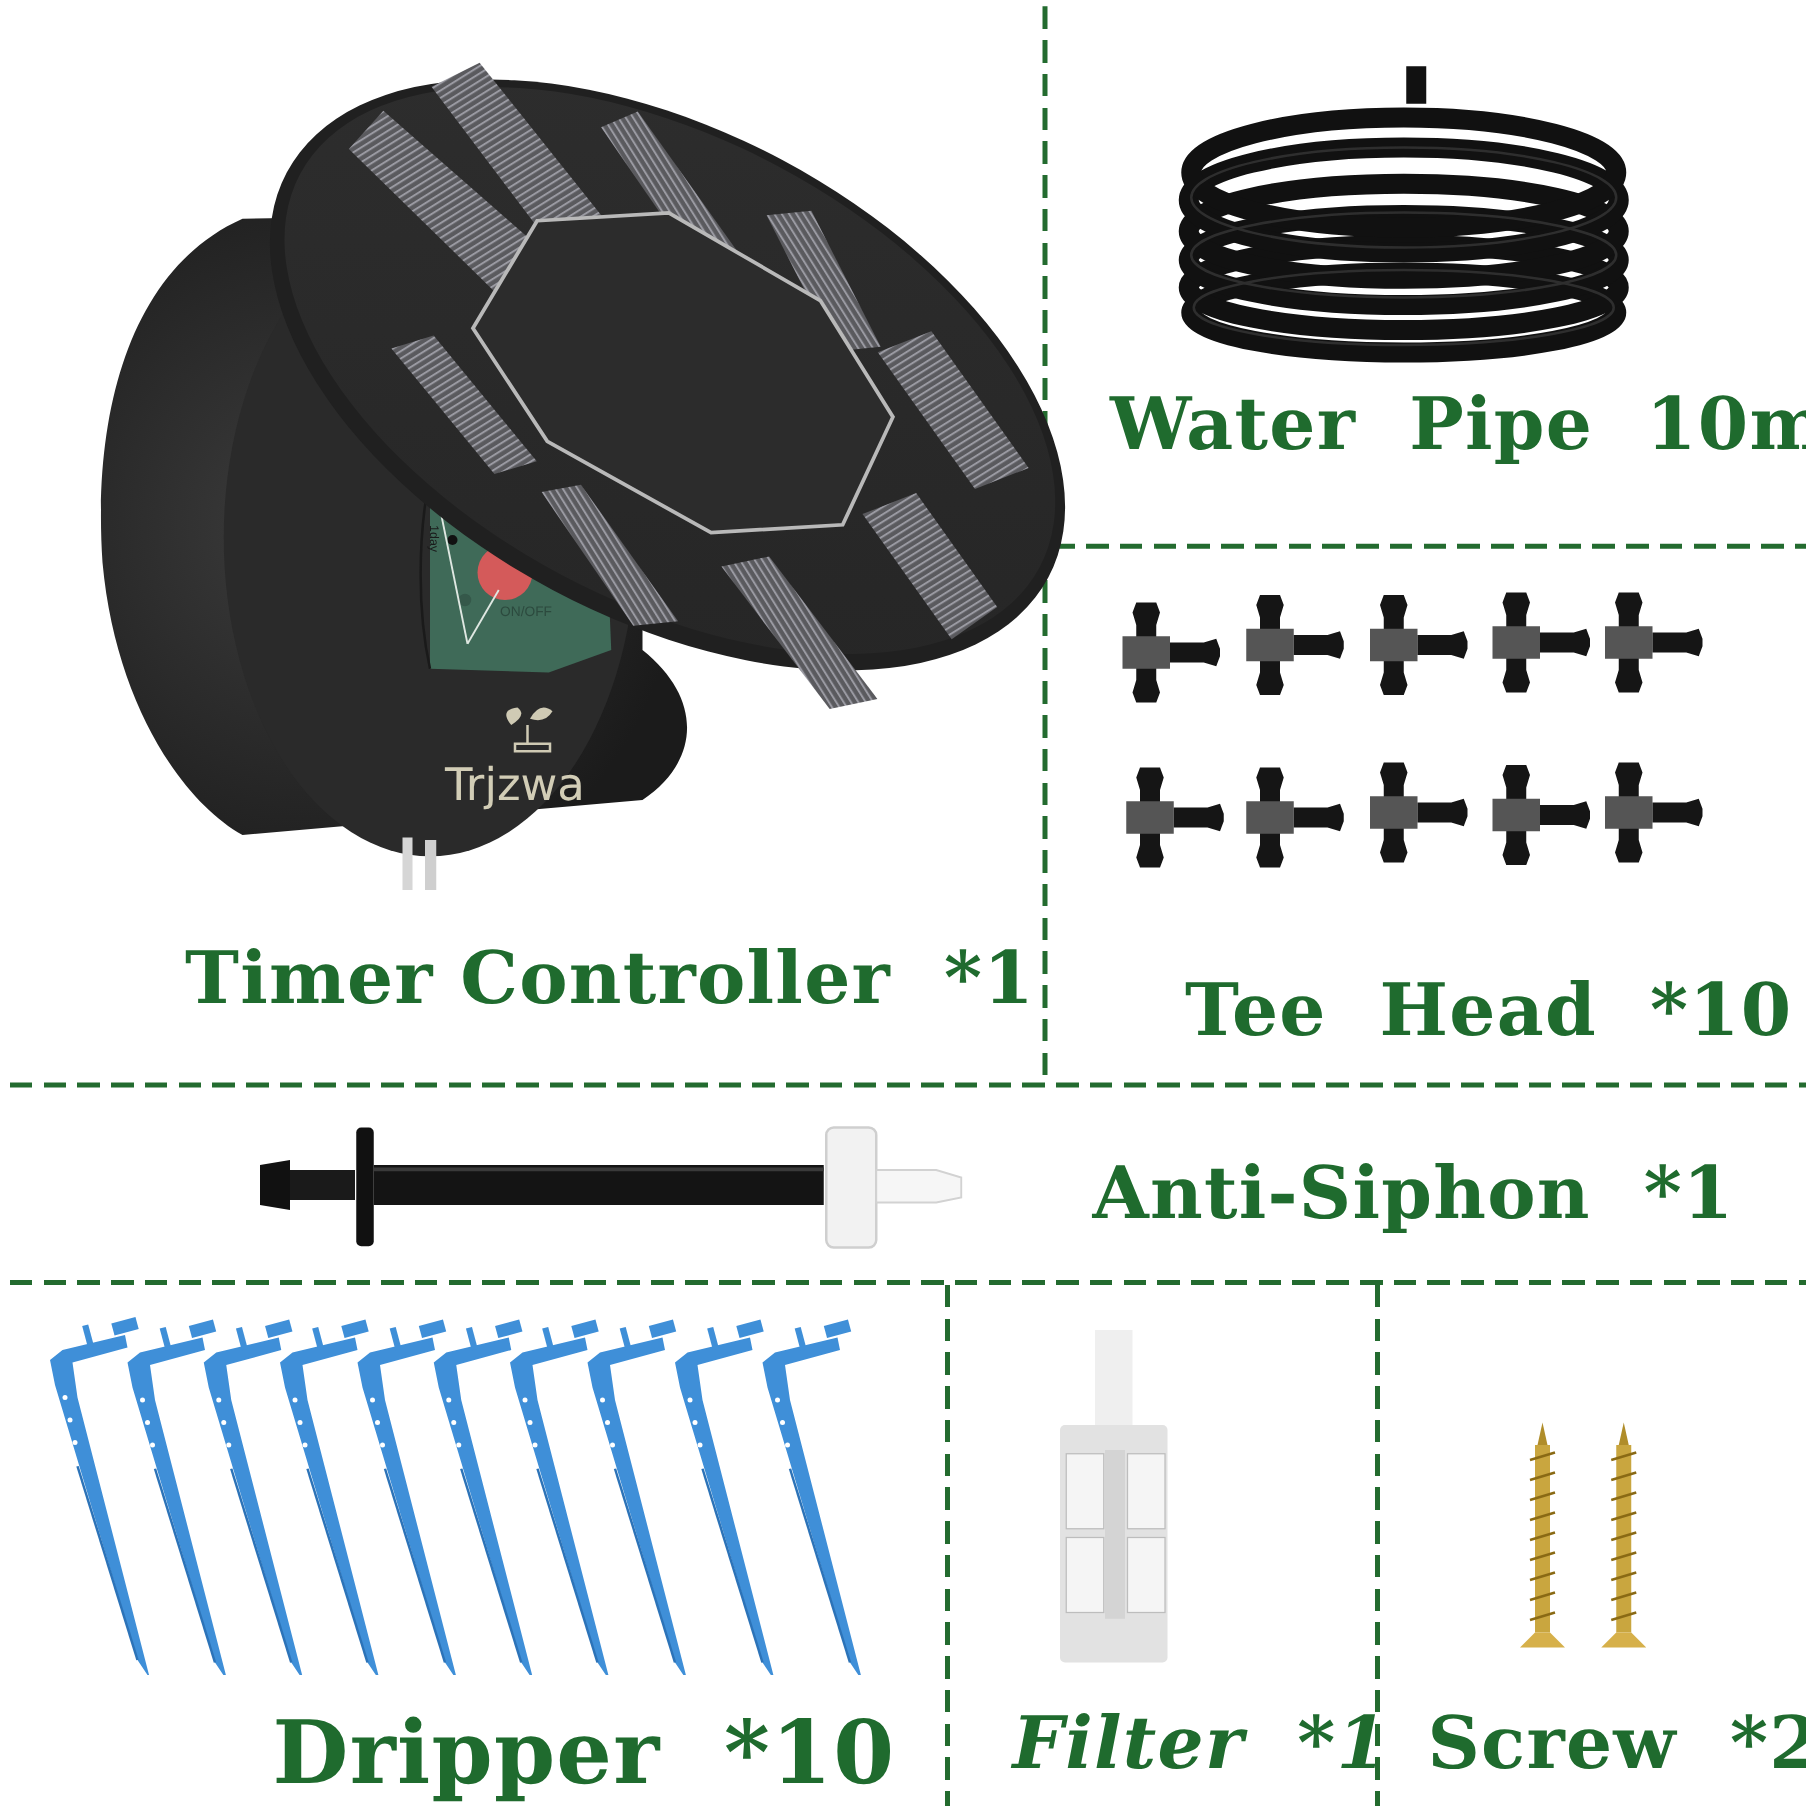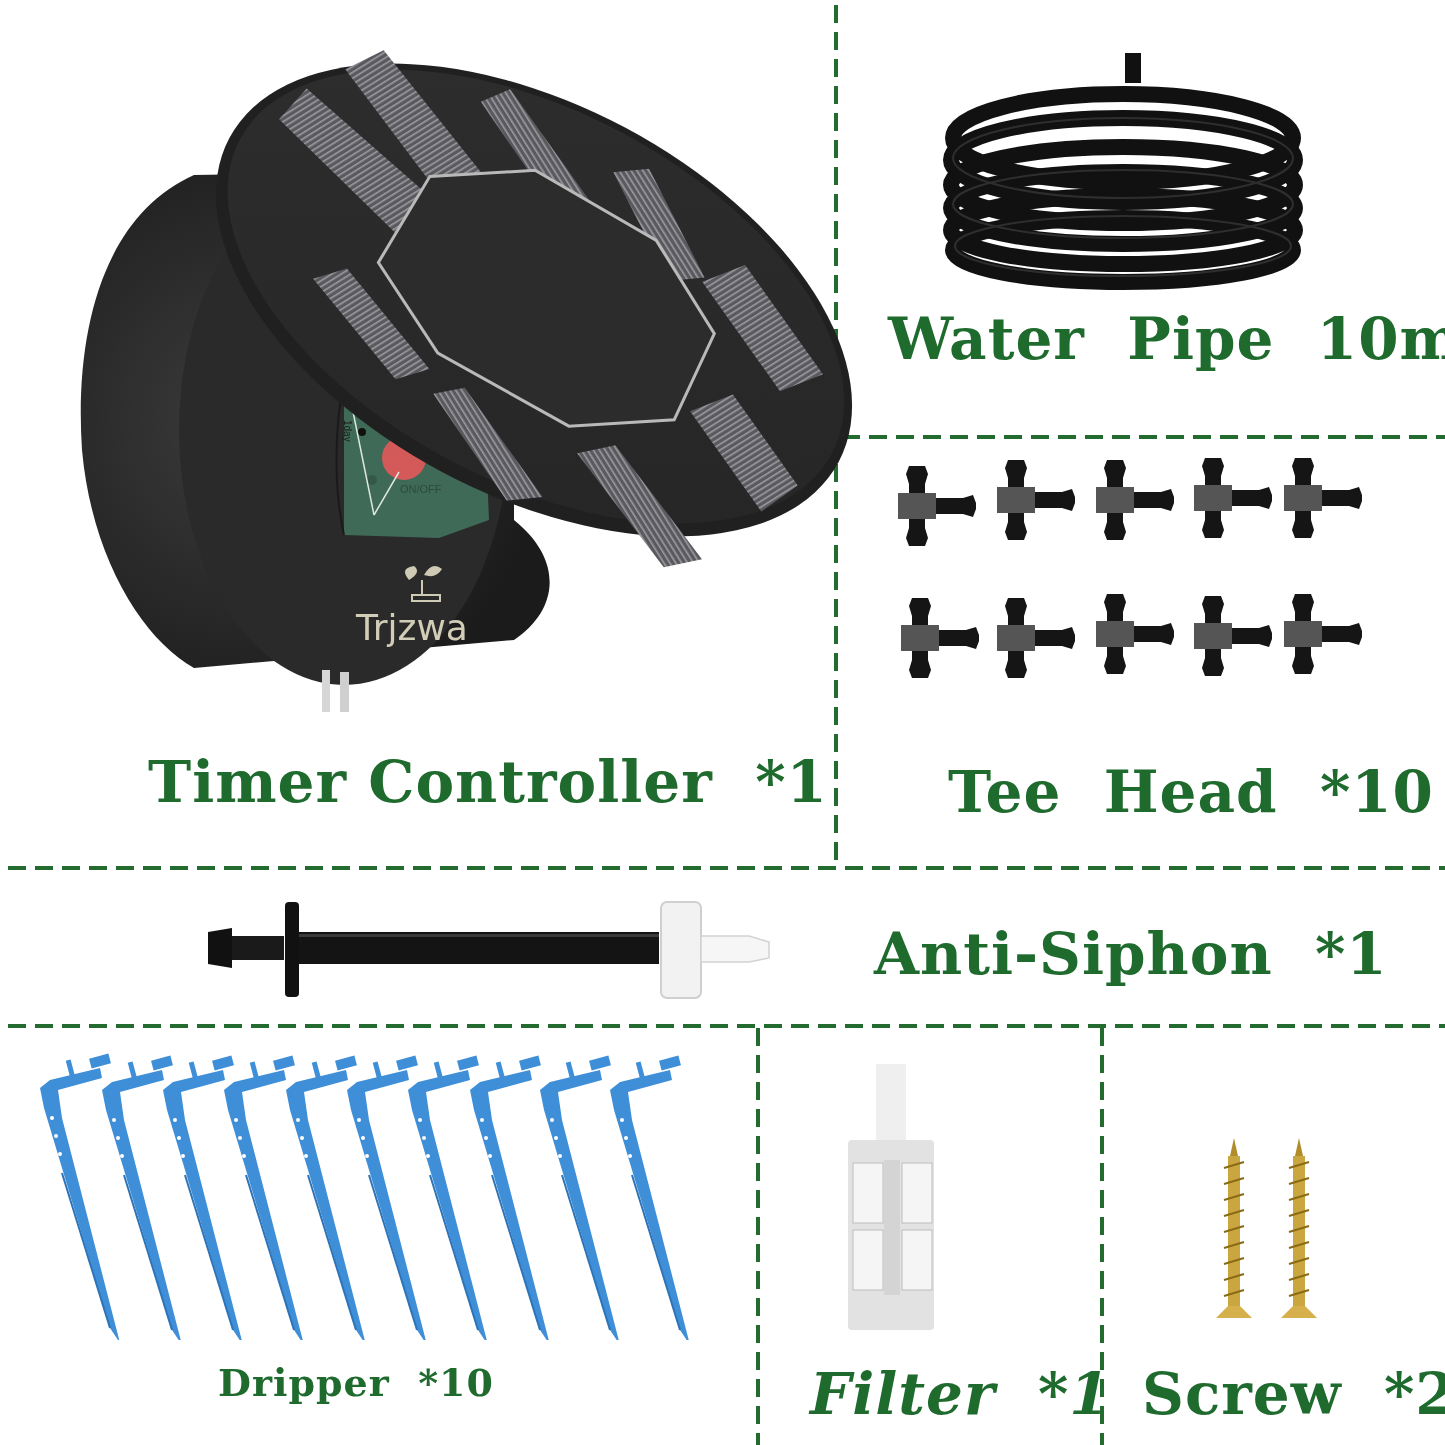--- a/index.html
+++ b/index.html
@@ -109,21 +109,21 @@
       <g fill="none" stroke="#3b3b3b" stroke-width="2" opacity="0.7">
         <ellipse cx="285" cy="246" rx="168" ry="30"></ellipse>
         <ellipse cx="285" cy="204" rx="170" ry="34"></ellipse>
         <ellipse cx="285" cy="158" rx="170" ry="40"></ellipse>
       </g>
       <rect x="287" y="53" width="16" height="30" fill="#111"></rect>
     </svg>
     <div class="label" style="left:50px; top:305px; font-size:58px;">Water  Pipe  10m*1</div>
   </div>
 
-  <div class="panel" style="left:838px; top:428px; width:607px; height:426px;">
+  <div class="panel" style="left:838px; top:444px; width:607px; height:426px;">
     <svg width="607" height="310" viewBox="0 0 607 310">
       <defs>
         <g id="tee">
           <path d="M-8,-40 L8,-40 L11,-32 L8,-22 L8,-12 L-8,-12 L-8,-22 L-11,-32 Z" fill="#151515"></path>
           <path d="M-8,12 L8,12 L8,22 L11,32 L8,40 L-8,40 L-11,32 L-8,22 Z" fill="#151515"></path>
           <rect x="-19" y="-13" width="38" height="26" fill="#555"></rect>
           <path d="M19,-8 L46,-8 L56,-11 L59,-3 L59,3 L56,11 L46,8 L19,8 Z" fill="#151515"></path>
         </g>
       </defs>
       <use href="#tee" x="79" y="78"></use>
@@ -170,21 +170,21 @@
       <use href="#dripper" x="102" y="60"></use>
       <use href="#dripper" x="163" y="60"></use>
       <use href="#dripper" x="224" y="60"></use>
       <use href="#dripper" x="286" y="60"></use>
       <use href="#dripper" x="347" y="60"></use>
       <use href="#dripper" x="408" y="60"></use>
       <use href="#dripper" x="470" y="60"></use>
       <use href="#dripper" x="540" y="60"></use>
       <use href="#dripper" x="610" y="60"></use>
     </svg>
-    <div class="label" style="left:218px; top:330px; font-size:38px;">Dripper  *10</div>
+    <div class="label" style="left:218px; top:330px; font-size:70px;">Dripper  *10</div>
   </div>
 
   <div class="panel" style="left:760px; top:1030px; width:340px; height:415px;">
     <svg width="340" height="310" viewBox="0 0 340 310">
       <rect x="116" y="34" width="30" height="80" fill="#efefef"></rect>
       <rect x="88" y="110" width="86" height="190" rx="4" fill="#e2e2e2"></rect>
       <rect x="93" y="133" width="30" height="60" fill="#f5f5f5" stroke="#bdbdbd"></rect>
       <rect x="142" y="133" width="30" height="60" fill="#f5f5f5" stroke="#bdbdbd"></rect>
       <rect x="93" y="200" width="30" height="60" fill="#f5f5f5" stroke="#bdbdbd"></rect>
       <rect x="142" y="200" width="30" height="60" fill="#f5f5f5" stroke="#bdbdbd"></rect>

